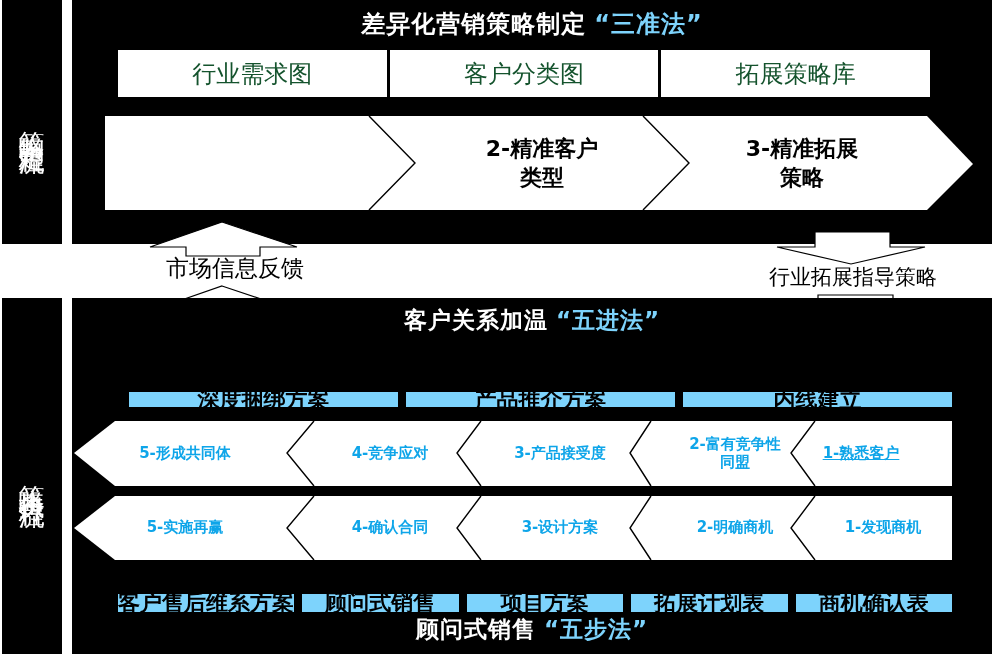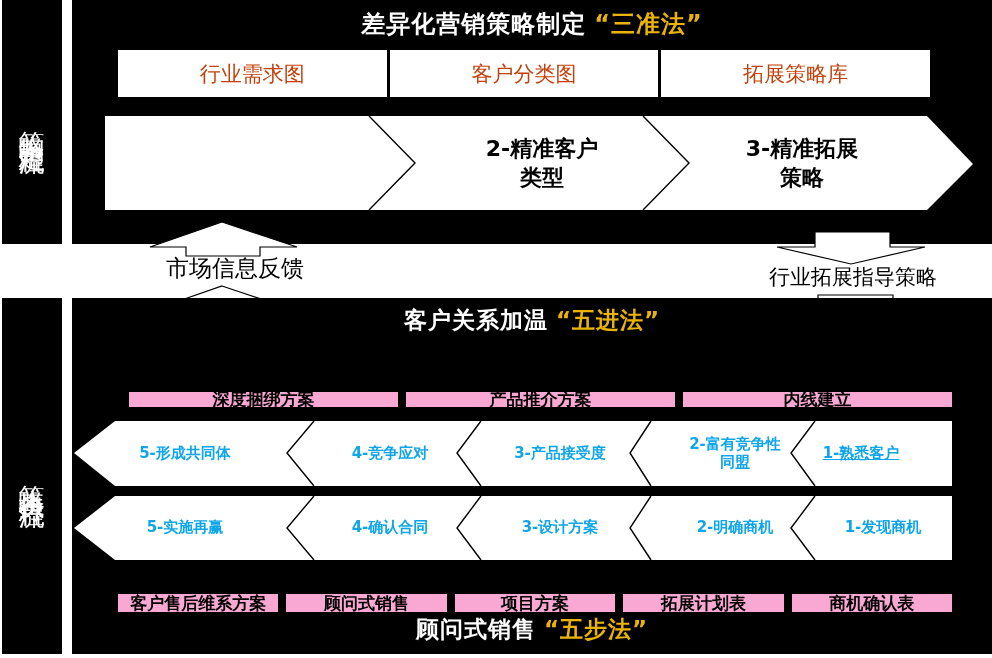--- a/index.html
+++ b/index.html
@@ -4,30 +4,30 @@
 <style>
   html,body{margin:0;padding:0;background:#ffffff;font-family:"DejaVu Sans",sans-serif;}
   .canvas{position:relative;width:992px;height:658px;background:#ffffff;overflow:hidden;}
   .panel{position:absolute;background:#000000;}
   #sidebar-top{left:2px;top:0;width:60px;height:244px;display:flex;align-items:center;justify-content:center;}
   #sidebar-bottom{left:2px;top:298px;width:60px;height:356px;display:flex;align-items:center;justify-content:center;}
   .sidebar-text{color:#ffffff;writing-mode:vertical-lr;text-orientation:upright;font-size:26px;letter-spacing:4px;line-height:1;}
   #panel-top{left:72px;top:0;width:920px;height:244px;}
   #panel-bottom{left:72px;top:298px;width:920px;height:356px;}
   .sec-title{position:absolute;left:0;right:0;text-align:center;color:#ffffff;font-size:24px;font-weight:bold;letter-spacing:1px;}
-  .sec-title .hl{color:#eab308;margin-left:8px;}
+  .sec-title .hl{color:#7dd3fc;margin-left:8px;}
   #top-title{top:8px;}
   #warm-title{top:7px;font-size:23px;}
   #footer-title{top:316px;font-size:23px;}
   .boxrow{position:absolute;display:flex;}
   #tool-boxes{left:46px;top:50px;width:812px;height:47px;gap:3px;}
-  .toolbox{flex:1;background:#ffffff;color:#c2410c;display:flex;align-items:center;justify-content:center;font-size:21px;}
+  .toolbox{flex:1;background:#ffffff;color:#14532d;display:flex;align-items:center;justify-content:center;font-size:24px;}
   #warming-boxes{left:57px;top:70px;width:823px;height:39px;gap:8px;}
   #deliverable-boxes{left:46px;top:272px;width:834px;height:42px;gap:8px;}
-  .smallbox{flex:1;background:#f9a8d4;color:#000000;font-weight:bold;font-size:17px;display:flex;align-items:center;justify-content:center;white-space:nowrap;margin-top:24px;}
+  .smallbox{flex:1;background:#7dd3fc;color:#000000;font-weight:bold;font-size:22px;display:flex;align-items:center;justify-content:center;white-space:nowrap;margin-top:24px;}
   .arrow-svg{position:absolute;display:block;}
   .bigarrow-label{position:absolute;top:133px;height:62px;color:#000000;font-weight:bold;font-size:22px;text-align:center;white-space:pre-line;line-height:1.3;display:flex;align-items:center;justify-content:center;}
   .step-label{position:absolute;color:#0ea5e9;font-weight:bold;font-size:15px;text-align:center;white-space:pre-line;line-height:1.15;display:flex;align-items:center;justify-content:center;}
   .row1{top:122px;height:67px;}
   .row2{top:197px;height:66px;}
   .connector-label{position:absolute;color:#000000;text-align:center;}
   #feedback-label{left:120px;top:253px;width:230px;font-size:23px;}
   #guidance-label{left:738px;top:263px;width:230px;font-size:21px;}
 </style>
 </head>

